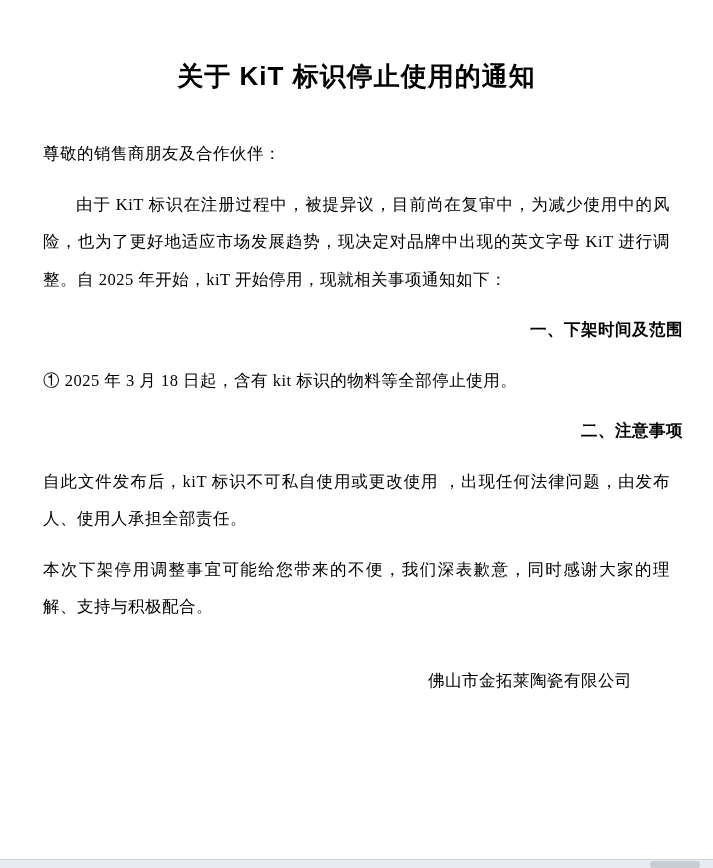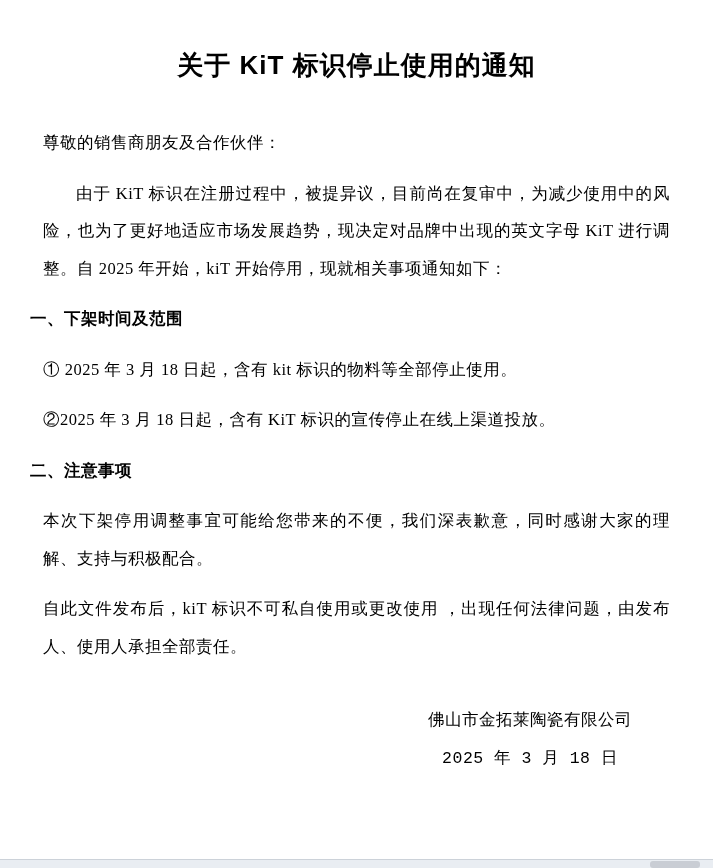--- a/index.html
+++ b/index.html
@@ -13,21 +13,21 @@
     position: relative;
     overflow: hidden;
     font-family: "Liberation Serif", serif;
     color: #000000;
   }
   .page {
     position: absolute;
     top: 0; left: 0;
     width: 713px;
     height: 868px;
-    padding: 4px 30px;
+    padding: 15px 30px;
     box-sizing: border-box;
   }
   .doc-title {
     margin: 44px 0 0 0;
     text-align: center;
     font-family: "Liberation Sans", sans-serif;
     font-weight: bold;
     font-size: 26px;
     line-height: 34px;
     letter-spacing: 1px;
@@ -48,20 +48,21 @@
   .doc-body p.indent {
     text-indent: 2em;
   }
   .doc-body h2 {
     margin: 0;
     font-family: "Liberation Sans", sans-serif;
     font-size: 16.5px;
     font-weight: bold;
     line-height: 37.5px;
     letter-spacing: 0.5px;
+    text-align: right;
   }
   .signature {
     margin-top: 37px;
     margin-left: 370px;
     width: 260px;
     text-align: center;
     font-size: 16.5px;
     line-height: 37.5px;
     letter-spacing: 0.5px;
     font-family: Liberation Mono, monospace;
@@ -97,34 +98,32 @@
   <div class="doc-body">
 
     <p class="greeting">尊敬的销售商朋友及合作伙伴：</p>
 
     <p class="indent">由于 KiT 标识在注册过程中，被提异议，目前尚在复审中，为减少使用中的风险，也为了更好地适应市场发展趋势，现决定对品牌中出现的英文字母 KiT 进行调整。自 2025 年开始，kiT 开始停用，现就相关事项通知如下：</p>
 
     <h2>一、下架时间及范围</h2>
 
     <p>① 2025 年 3 月 18 日起，含有 kit 标识的物料等全部停止使用。</p>
 
-    <p>②2025 年 3 月 18 日起，含有 KiT 标识的宣传停止在线上渠道投放。</p>
 
     <h2>二、注意事项</h2>
 
+    <p>自此文件发布后，kiT 标识不可私自使用或更改使用 ，出现任何法律问题，由发布人、使用人承担全部责任。</p>
+
     <p>本次下架停用调整事宜可能给您带来的不便，我们深表歉意，同时感谢大家的理解、支持与积极配合。</p>
-
-    <p>自此文件发布后，kiT 标识不可私自使用或更改使用 ，出现任何法律问题，由发布人、使用人承担全部责任。</p>
 
 
 
   </div>
 
   <div class="signature">
     <p>佛山市金拓莱陶瓷有限公司</p>
-    <p>2025 年 3 月 18 日</p>
   </div>
 
 </div>
 
 <div class="hscrollbar">
   <div class="thumb"></div>
 </div>
 
 </body></html>

